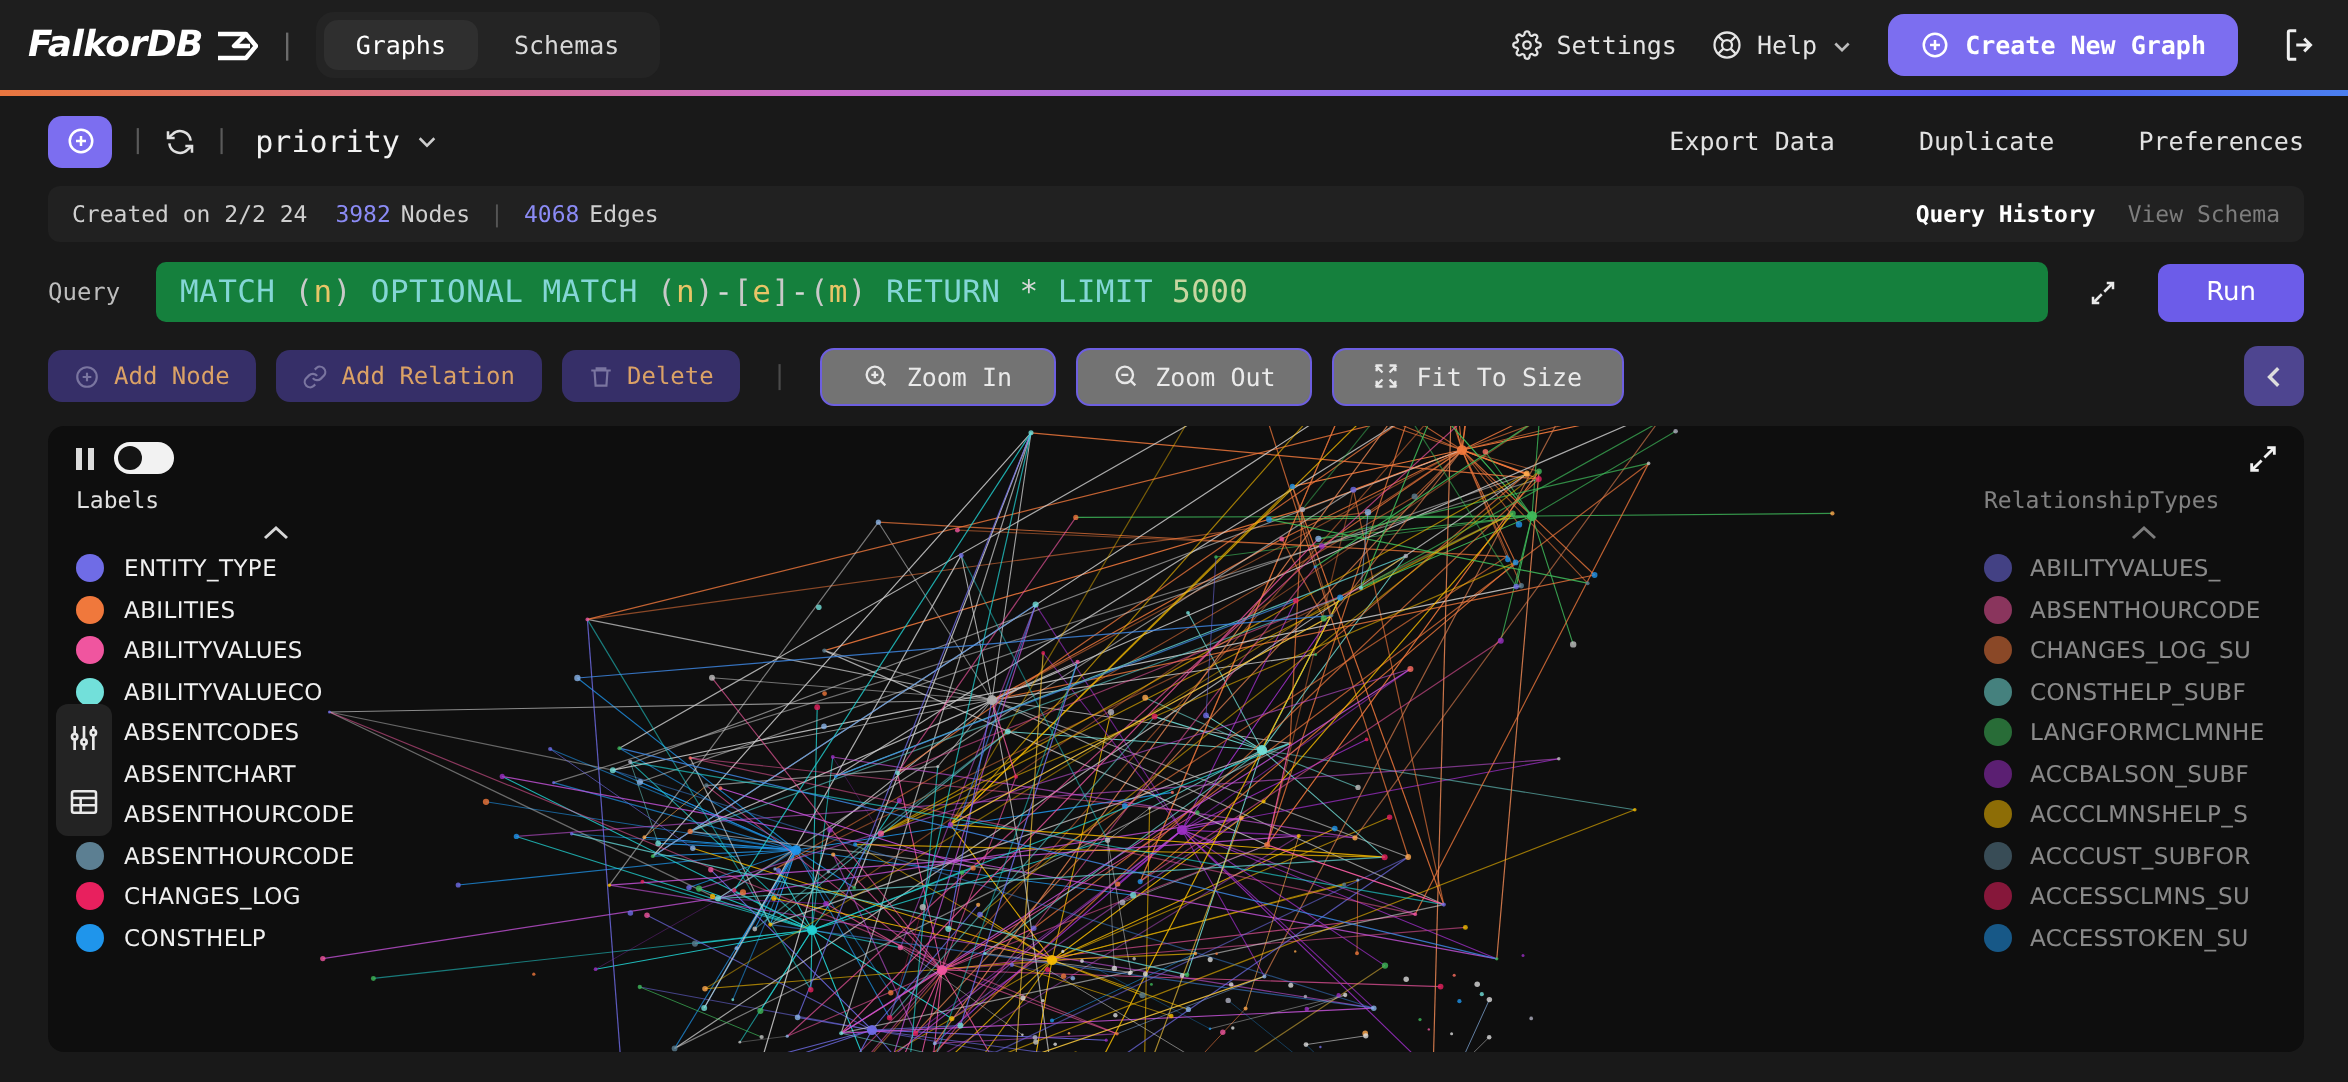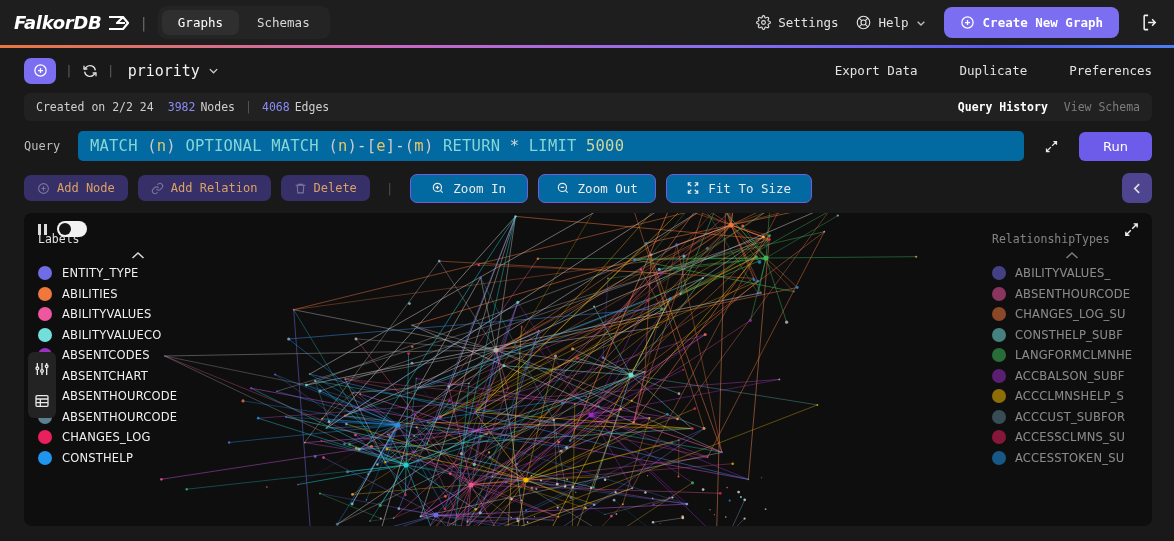--- a/index.html
+++ b/index.html
@@ -92,21 +92,21 @@
   .info-right { margin-left:auto; display:flex; align-items:center; gap:16px; }
   .qh { font-size: 11.5px; color: #ffffff; font-weight:700; cursor:pointer; }
   .vs { font-size: 11.5px; color: #7d7d7d; cursor:pointer; }
 
   
   .query-row {
     margin: 10px 22px 0 24px; display:flex; align-items:center; gap: 14px;
   }
   .query-label { font-size: 12px; color:#bdbdbd; width: 40px; }
   .query-box {
-    flex: 1; background: #0369a1; border-radius: 5px;
+    flex: 1; background: #15803d; border-radius: 5px;
     height: 30px; display: flex; align-items: center;
     padding: 0 12px; font-size: 15.5px; letter-spacing: 0.2px;
     overflow: hidden; white-space: nowrap;
   }
   .kw { color: #84d6d6; }
   .var { color: #e8c567; }
   .pn { color: #c9c9c9; }
   .num2 { color: #c8d6a0; }
   .op { color: #d8d8d8; }
   .expand-btn { cursor:pointer; display:flex; align-items:center; padding: 0 6px;}
@@ -123,21 +123,21 @@
   .tb-btn {
     display:flex; align-items:center; gap:7px;
     background: #3c3376; color: #fdba74;
     font-size: 12px; padding: 6px 13px; border-radius: 7px;
     cursor: not-allowed; opacity: 0.85;
   }
   .tb-sep { color:#4a4a4a; margin: 0 6px; font-size: 13px;}
   .tb-outline {
     display:flex; align-items:center; justify-content:center; gap:8px;
     border: 1px solid #6d5fe0; color:#eaeaea;
-    background: #0369a1;
+    background: #737373;
     font-size: 12.5px; padding: 6px 0; border-radius: 7px;
     cursor: pointer; width: 118px;
   }
   .tb-outline.wide { width: 146px; }
   .collapse-btn {
     margin-left: auto; background:#4e4590; width: 30px; height: 30px;
     border-radius: 7px; display:flex; align-items:center; justify-content:center;
     cursor:pointer;
   }
 
@@ -158,21 +158,21 @@
     position: relative; cursor: pointer;
   }
   .toggle .knob {
     position:absolute; left: 2px; top: 2px; width: 12px; height: 12px;
     border-radius: 50%; background: #141414;
   }
   .fullscreen-ic {
     position:absolute; right: 12px; top: 8px; cursor:pointer; z-index:5;
   }
 
-  .panel { position: absolute; top: 19px; z-index: 4; }
+  .panel { position: absolute; top: 30px; z-index: 4; }
   .panel.left { left: 14px; width: 200px; }
   .panel.right { right: 0px; width: 160px; opacity: 0.55; }
   .panel-title {
     font-size: 11.5px; color: #e0e0e0; margin-bottom: 2px;
   }
   .panel.right .panel-title { text-align:left; }
   .chev-row { display:flex; justify-content:center; padding: 3px 0 6px 0; }
   .panel.right .chev-row { justify-content:center; }
   .legend-list { display:flex; flex-direction:column; gap: 6.5px; }
   .legend-item {

